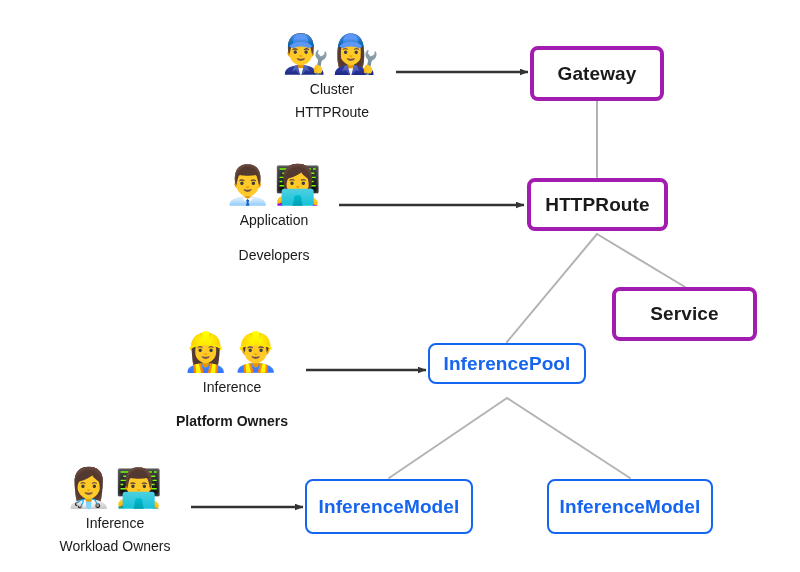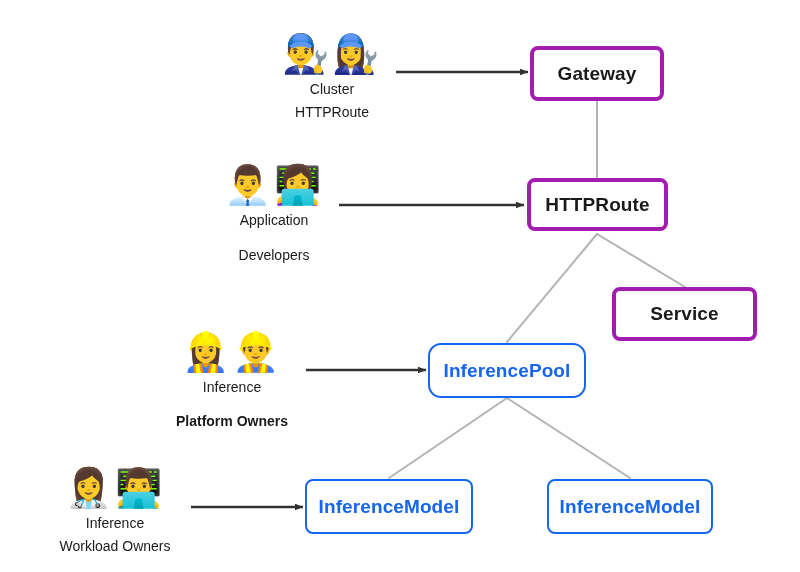--- a/index.html
+++ b/index.html
@@ -109,21 +109,21 @@
   </div>
 
   <div class="node std" style="left:527px; top:178px; width:141px; height:53px;">
     <span>HTTPRoute</span>
   </div>
 
   <div class="node std" style="left:612px; top:287px; width:145px; height:54px;">
     <span>Service</span>
   </div>
 
-  <div class="node blue" style="left:428px; top:343px; width:158px; height:55px;border-radius:13px;">
+  <div class="node blue" style="left:428px; top:343px; width:158px; height:41px;">
     <span>InferencePool</span>
   </div>
 
   <div class="node blue" style="left:305px; top:479px; width:168px; height:55px;">
     <span>InferenceModel</span>
   </div>
 
   <div class="node blue" style="left:547px; top:479px; width:166px; height:55px;">
     <span>InferenceModel</span>
   </div>

